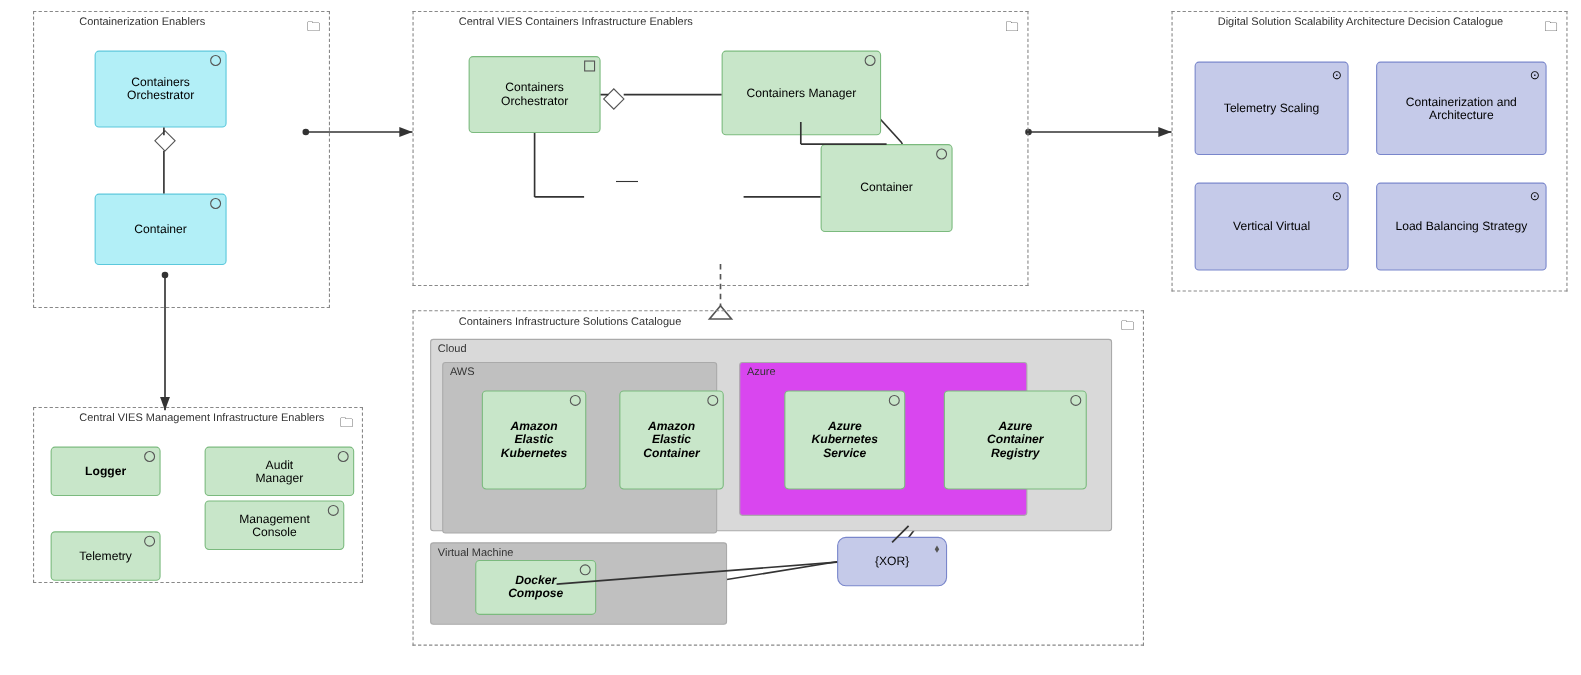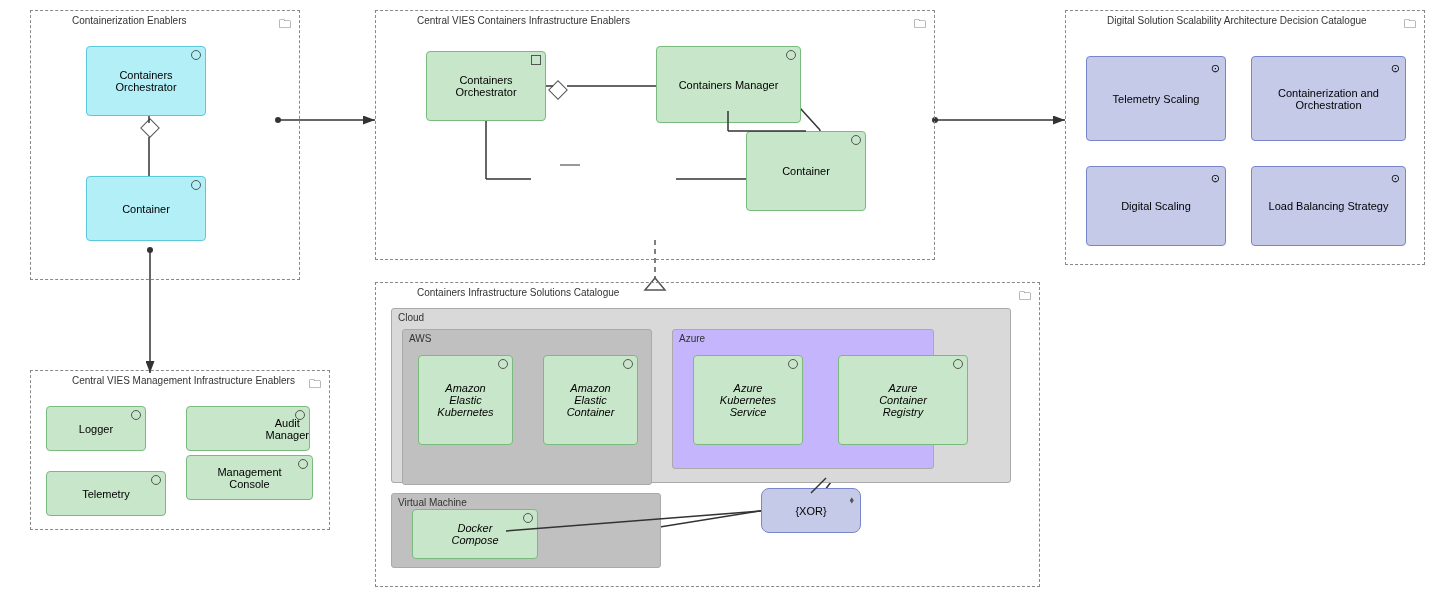--- a/index.html
+++ b/index.html
@@ -52,21 +52,22 @@
       border: 1.5px solid #7bba7e;
     }
     .node-purple {
       background: #c5cae9;
       border: 1.5px solid #7986cb;
     }
     .node-green-italic {
       background: #c8e6c9;
       border: 1.5px solid #7bba7e;
       font-style: italic;
-      font-weight: normal;
+      font-weight: bold;
+      margin-left: 20px;
     }
     
     .node-icon {
       position: absolute;
       top: 3px;
       right: 4px;
       font-size: 9px;
       color: #555;
     }
     .node-icon-circle {
@@ -222,50 +223,50 @@
     <span style="position:absolute;top:4px;right:8px;font-size:12px;">🗀</span>
 
     <div class="node node-purple" style="left:20px; top:45px; width:140px; height:85px;">
       <span style="position:absolute;top:5px;right:5px;font-size:11px;">⊙</span>
       <span>Telemetry Scaling</span>
     </div>
 
     <div class="node node-purple" style="left:185px; top:45px; width:155px; height:85px;">
       <span style="position:absolute;top:5px;right:5px;font-size:11px;">⊙</span>
       <span style="white-space:pre-line;text-align:center;">Containerization and
-Orchestration</span>
+Architecture</span>
     </div>
 
     <div class="node node-purple" style="left:20px; top:155px; width:140px; height:80px;">
       <span style="position:absolute;top:5px;right:5px;font-size:11px;">⊙</span>
-      <span>Digital Scaling</span>
+      <span>Vertical Virtual</span>
     </div>
 
     <div class="node node-purple" style="left:185px; top:155px; width:155px; height:80px;">
       <span style="position:absolute;top:5px;right:5px;font-size:11px;">⊙</span>
       <span style="text-align:center;">Load Balancing Strategy</span>
     </div>
   </div>
 
   <div class="group-box" style="left:30px; top:370px; width:300px; height:160px;">
     <span class="group-label">Central VIES Management Infrastructure Enablers</span>
     <span style="position:absolute;top:4px;right:8px;font-size:12px;">🗀</span>
 
-    <div class="node node-green" style="left:15px; top:35px; width:100px; height:45px;">
+    <div class="node node-green" style="left:15px; top:35px; width:100px; height:45px;font-weight:bold;">
       <span class="node-icon"><span class="node-icon-circle"></span></span>
       <span>Logger</span>
     </div>
 
-    <div class="node node-green" style="left:155px; top:35px; width:124px; height:45px;justify-content:flex-end;">
+    <div class="node node-green" style="left:155px; top:35px; width:136px; height:45px;">
       <span class="node-icon"><span class="node-icon-circle"></span></span>
       <span style="white-space:pre-line;">Audit
 Manager</span>
     </div>
 
-    <div class="node node-green" style="left:15px; top:100px; width:120px; height:45px;">
+    <div class="node node-green" style="left:15px; top:112px; width:100px; height:45px;">
       <span class="node-icon"><span class="node-icon-circle"></span></span>
       <span>Telemetry</span>
     </div>
 
     <div class="node node-green" style="left:155px; top:84px; width:127px; height:45px;">
       <span class="node-icon"><span class="node-icon-circle"></span></span>
       <span style="white-space:pre-line;">Management
 Console</span>
     </div>
   </div>
@@ -288,21 +289,21 @@
         </div>
 
         <div class="node node-green-italic" style="left:140px; top:25px; width:95px; height:90px;">
           <span class="node-icon"><span class="node-icon-circle"></span></span>
           <span style="white-space:pre-line;text-align:center;">Amazon
 Elastic
 Container</span>
         </div>
       </div>
 
-      <div class="inner-box" style="left:280px; top:20px; width:262px; height:140px; background:#c4b5fd;">
+      <div class="inner-box" style="left:280px; top:20px; width:262px; height:140px; background:#d946ef;">
         <span class="inner-label">Azure</span>
 
         <div class="node node-green-italic" style="left:20px; top:25px; width:110px; height:90px;">
           <span class="node-icon"><span class="node-icon-circle"></span></span>
           <span style="white-space:pre-line;text-align:center;">Azure
 Kubernetes
 Service</span>
         </div>
 
         <div class="node node-green-italic" style="left:165px; top:25px; width:130px; height:90px;">
@@ -310,21 +311,21 @@
           <span style="white-space:pre-line;text-align:center;">Azure
 Container
 Registry</span>
         </div>
       </div>
     </div>
 
     <div class="inner-box" style="left:15px; top:210px; width:270px; height:75px; background:#c0c0c0;">
       <span class="inner-label">Virtual Machine</span>
 
-      <div class="node node-green-italic" style="left:20px; top:15px; width:126px; height:50px;">
+      <div class="node node-green-italic" style="left:20px; top:15px; width:110px; height:50px;">
         <span class="node-icon"><span class="node-icon-circle"></span></span>
         <span style="white-space:pre-line;text-align:center;">Docker
 Compose</span>
       </div>
     </div>
 
     <div class="xor-box" style="left:385px; top:205px; width:100px; height:45px;">
       <span>{XOR}</span>
 
       <span style="position:absolute;right:6px;top:5px;font-size:10px;color:#555;">⬧</span>

